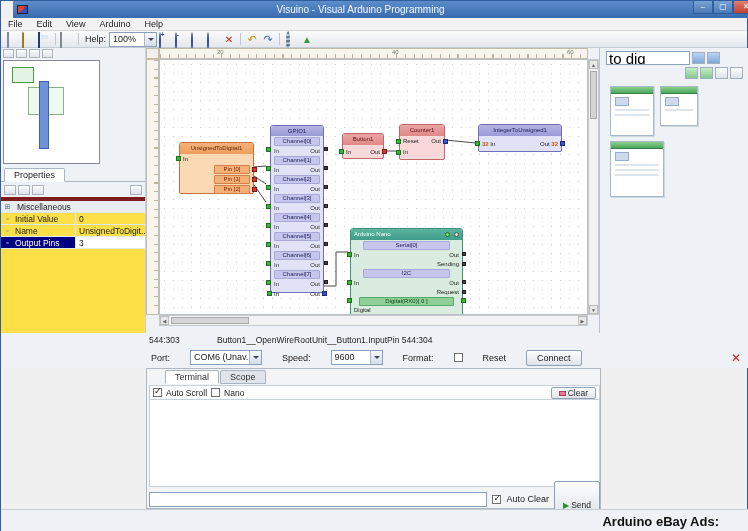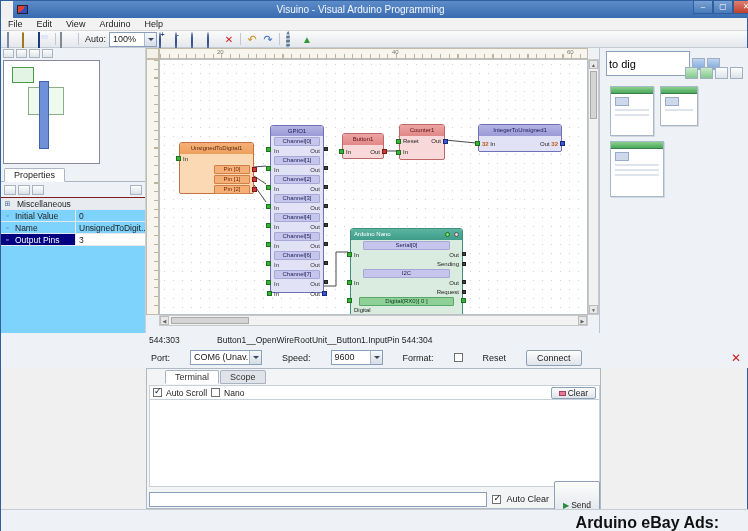--- a/index.html
+++ b/index.html
@@ -50,21 +50,21 @@
   .mmicon { width:11px; height:9px; background:linear-gradient(#fdfdfd,#dfe3e8); border:1px solid #a8b4c0; }
   .minimap { position:absolute; left:2px; top:12px; width:97px; height:104px; background:#fff; border:1px solid #889; }
   .mm-a { position:absolute; left:8px; top:6px; width:22px; height:16px; border:1px solid #4a9a4a; background:#e4f4e4; }
   .mm-b { position:absolute; left:24px; top:26px; width:36px; height:28px; border:1px solid #8ab08a; background:#effaef; }
   .mm-c { position:absolute; left:35px; top:20px; width:10px; height:68px; background:#7090d8; border:1px solid #4060b0; }
   .ptabrow { position:absolute; left:0; top:120px; width:100%; height:14px; border-bottom:1px solid #aab6c4; }
   .ptab { position:absolute; left:3px; bottom:-1px; height:14px; padding:1px 9px 0; font-size:9px; color:#222; background:#fff; border:1px solid #aab6c4; border-bottom:1px solid #fff; border-radius:2px 2px 0 0; }
   .ptoolbar { position:absolute; left:0; top:135px; width:100%; height:13px; display:flex; align-items:center; padding:0 3px; gap:2px; background:#eef1f5; }
   .picon { width:12px; height:10px; background:linear-gradient(#fdfdfd,#dde2e8); border:1px solid #a8b4c0; }
   .picon.right { margin-left:auto; }
-  .pgrid { position:absolute; left:0; top:149px; width:100%; height:136px; background:#7dd3fc; border-top:1px solid #7f1d1d; font-size:8.5px; }
+  .pgrid { position:absolute; left:0; top:149px; width:100%; height:136px; background:#fde047; border-top:4px solid #7f1d1d; font-size:8.5px; }
   .pgrow { display:flex; height:12px; line-height:12px; border-bottom:1px solid #e4e8ec; }
   .pgrow.cat { background:#e8ebef; color:#333; }
   .pg-ico { width:13px; text-align:center; color:#4a6a9a; font-size:7px; }
   .pg-name { width:62px; padding-left:1px; color:#222; border-right:1px solid #e4e8ec; white-space:nowrap; overflow:hidden; }
   .pg-val { flex:1; padding-left:3px; color:#222; white-space:nowrap; overflow:hidden; }
   .pgrow.sel .pg-name, .pgrow.sel .pg-ico { background:#000080; color:#fff; }
   .pgrow.sel .pg-val { background:#fff; }
 
   
   .carea { position:absolute; left:145px; top:0; width:453px; height:285px; background:#eef1f5; }
@@ -108,21 +108,21 @@
   .chip.lav { background:#c6c6ec; color:#20205c; border:1px solid #a8a8d8; }
   .chip.grn { background:#8ed098; color:#0c3818; border:1px solid #58a868; }
   .chip.org { background:#f5b078; color:#7a2808; border:1px solid #d08048; }
   .gpio-ch { position:relative; height:18px; }
   .gpio-ch .io { position:absolute; bottom:1px; font-size:6px; color:#303030; }
   .mark { color:#c05a10; font-weight:bold; }
 
   
   .rpanel { position:absolute; left:598px; top:0; width:150px; height:285px; background:#eef1f6; border-left:1px solid #b8c4d4; }
   .srow { position:absolute; left:6px; top:3px; display:flex; gap:2px; align-items:center; }
-  .srch { width:84px; height:25px; border:1px solid #88a0bc; font-size:11px; padding:0 2px; font-family:inherit; }
+  .srch { width:84px; height:14px; border:1px solid #88a0bc; font-size:15px; padding:0 2px; font-family:inherit; }
   .ricon { width:13px; height:12px; background:linear-gradient(#fdfdfd,#dde3ea); border:1px solid #a0b0c0; position:relative; }
   .ricon.blue { background:linear-gradient(#bcd4f0,#7ca8dc); }
   .ricon.green { background:linear-gradient(#c8ecc8,#84c890); }
   .ricons2 { position:absolute; right:6px; top:19px; display:flex; gap:2px; }
   .card { position:absolute; background:#fff; border:1px solid #a8b8c8; box-shadow:1px 1px 0 #d0d8e2; }
   .mini-title { height:7px; background:linear-gradient(#8cd08c,#4aa85c); border-bottom:1px solid #3a8048; }
   .mini-line { height:2px; background:#dde4ec; margin:3px 4px 0; }
   .mini-blk { width:14px; height:9px; background:#cfd9ec; border:1px solid #9aaccc; margin:3px 0 0 4px; }
 
   
@@ -147,21 +147,21 @@
   .clearbtn { margin-left:auto; height:12px; line-height:10px; padding:0 7px; font-size:8.5px; }
   .eraser { display:inline-block; width:7px; height:5px; background:#e87898; border:1px solid #a04060; vertical-align:0px; margin-right:2px; }
   .tscreen { position:absolute; left:2px; top:30px; width:451px; height:88px; background:#fff; border:1px solid #c8d0d8; }
   .sendrow { position:absolute; left:2px; top:121px; width:451px; height:18px; display:flex; align-items:center; gap:5px; }
   .sendinput { flex:1; height:15px; border:1px solid #88a0bc; font-size:9px; padding:0 2px; font-family:inherit; }
   .sendbtn { height:15px; line-height:13px; padding:17px 8px; font-size:8.5px; }
   .sendico { display:inline-block; color:#2a8a3a; font-size:8px; margin-right:2px; }
 
   
   .adsstrip { position:absolute; left:0; top:508px; width:748px; height:23px; background:#eef1f5; border-top:1px solid #c4ccd6; }
-  .adslbl { position:absolute; right:30px; top:4px; font-size:16px; font-weight:bold; color:#111; }
+  .adslbl { position:absolute; right:30px; top:4px; font-size:13px; font-weight:bold; color:#111; }
 </style>
 </head>
 <body>
 
 <div class="win">
 
   <div class="titlebar">
     <span class="appicon"></span>
     <span class="wtitle">Visuino - Visual Arduino Programming</span>
     <span class="winbtns">
@@ -179,21 +179,21 @@
     <span class="mitem">Help</span>
   </div>
 
   <div class="toolbar">
     <span class="ti"><span class="i-page"></span></span>
     <span class="ti"><span class="i-folder"></span></span>
     <span class="ti"><span class="i-disk"></span></span>
     <span class="tsep"></span>
     <span class="ti"><span class="i-print"></span></span>
     <span class="tsep"></span>
-    <span class="zoomlbl">Auto:</span>
+    <span class="zoomlbl">Help:</span>
     <span class="combo zoombox"><span>100%</span><span class="arr"></span></span>
     <span class="ti"><span class="i-mag"><span>+</span></span></span>
     <span class="ti"><span class="i-mag"><span>-</span></span></span>
     <span class="ti"><span class="i-mag"></span></span>
     <span class="ti"><span class="i-mag"></span></span>
     <span class="ti i-x">✕</span>
     <span class="tsep"></span>
     <span class="ti i-undo">↶</span>
     <span class="ti i-redo">↷</span>
     <span class="tsep"></span>

